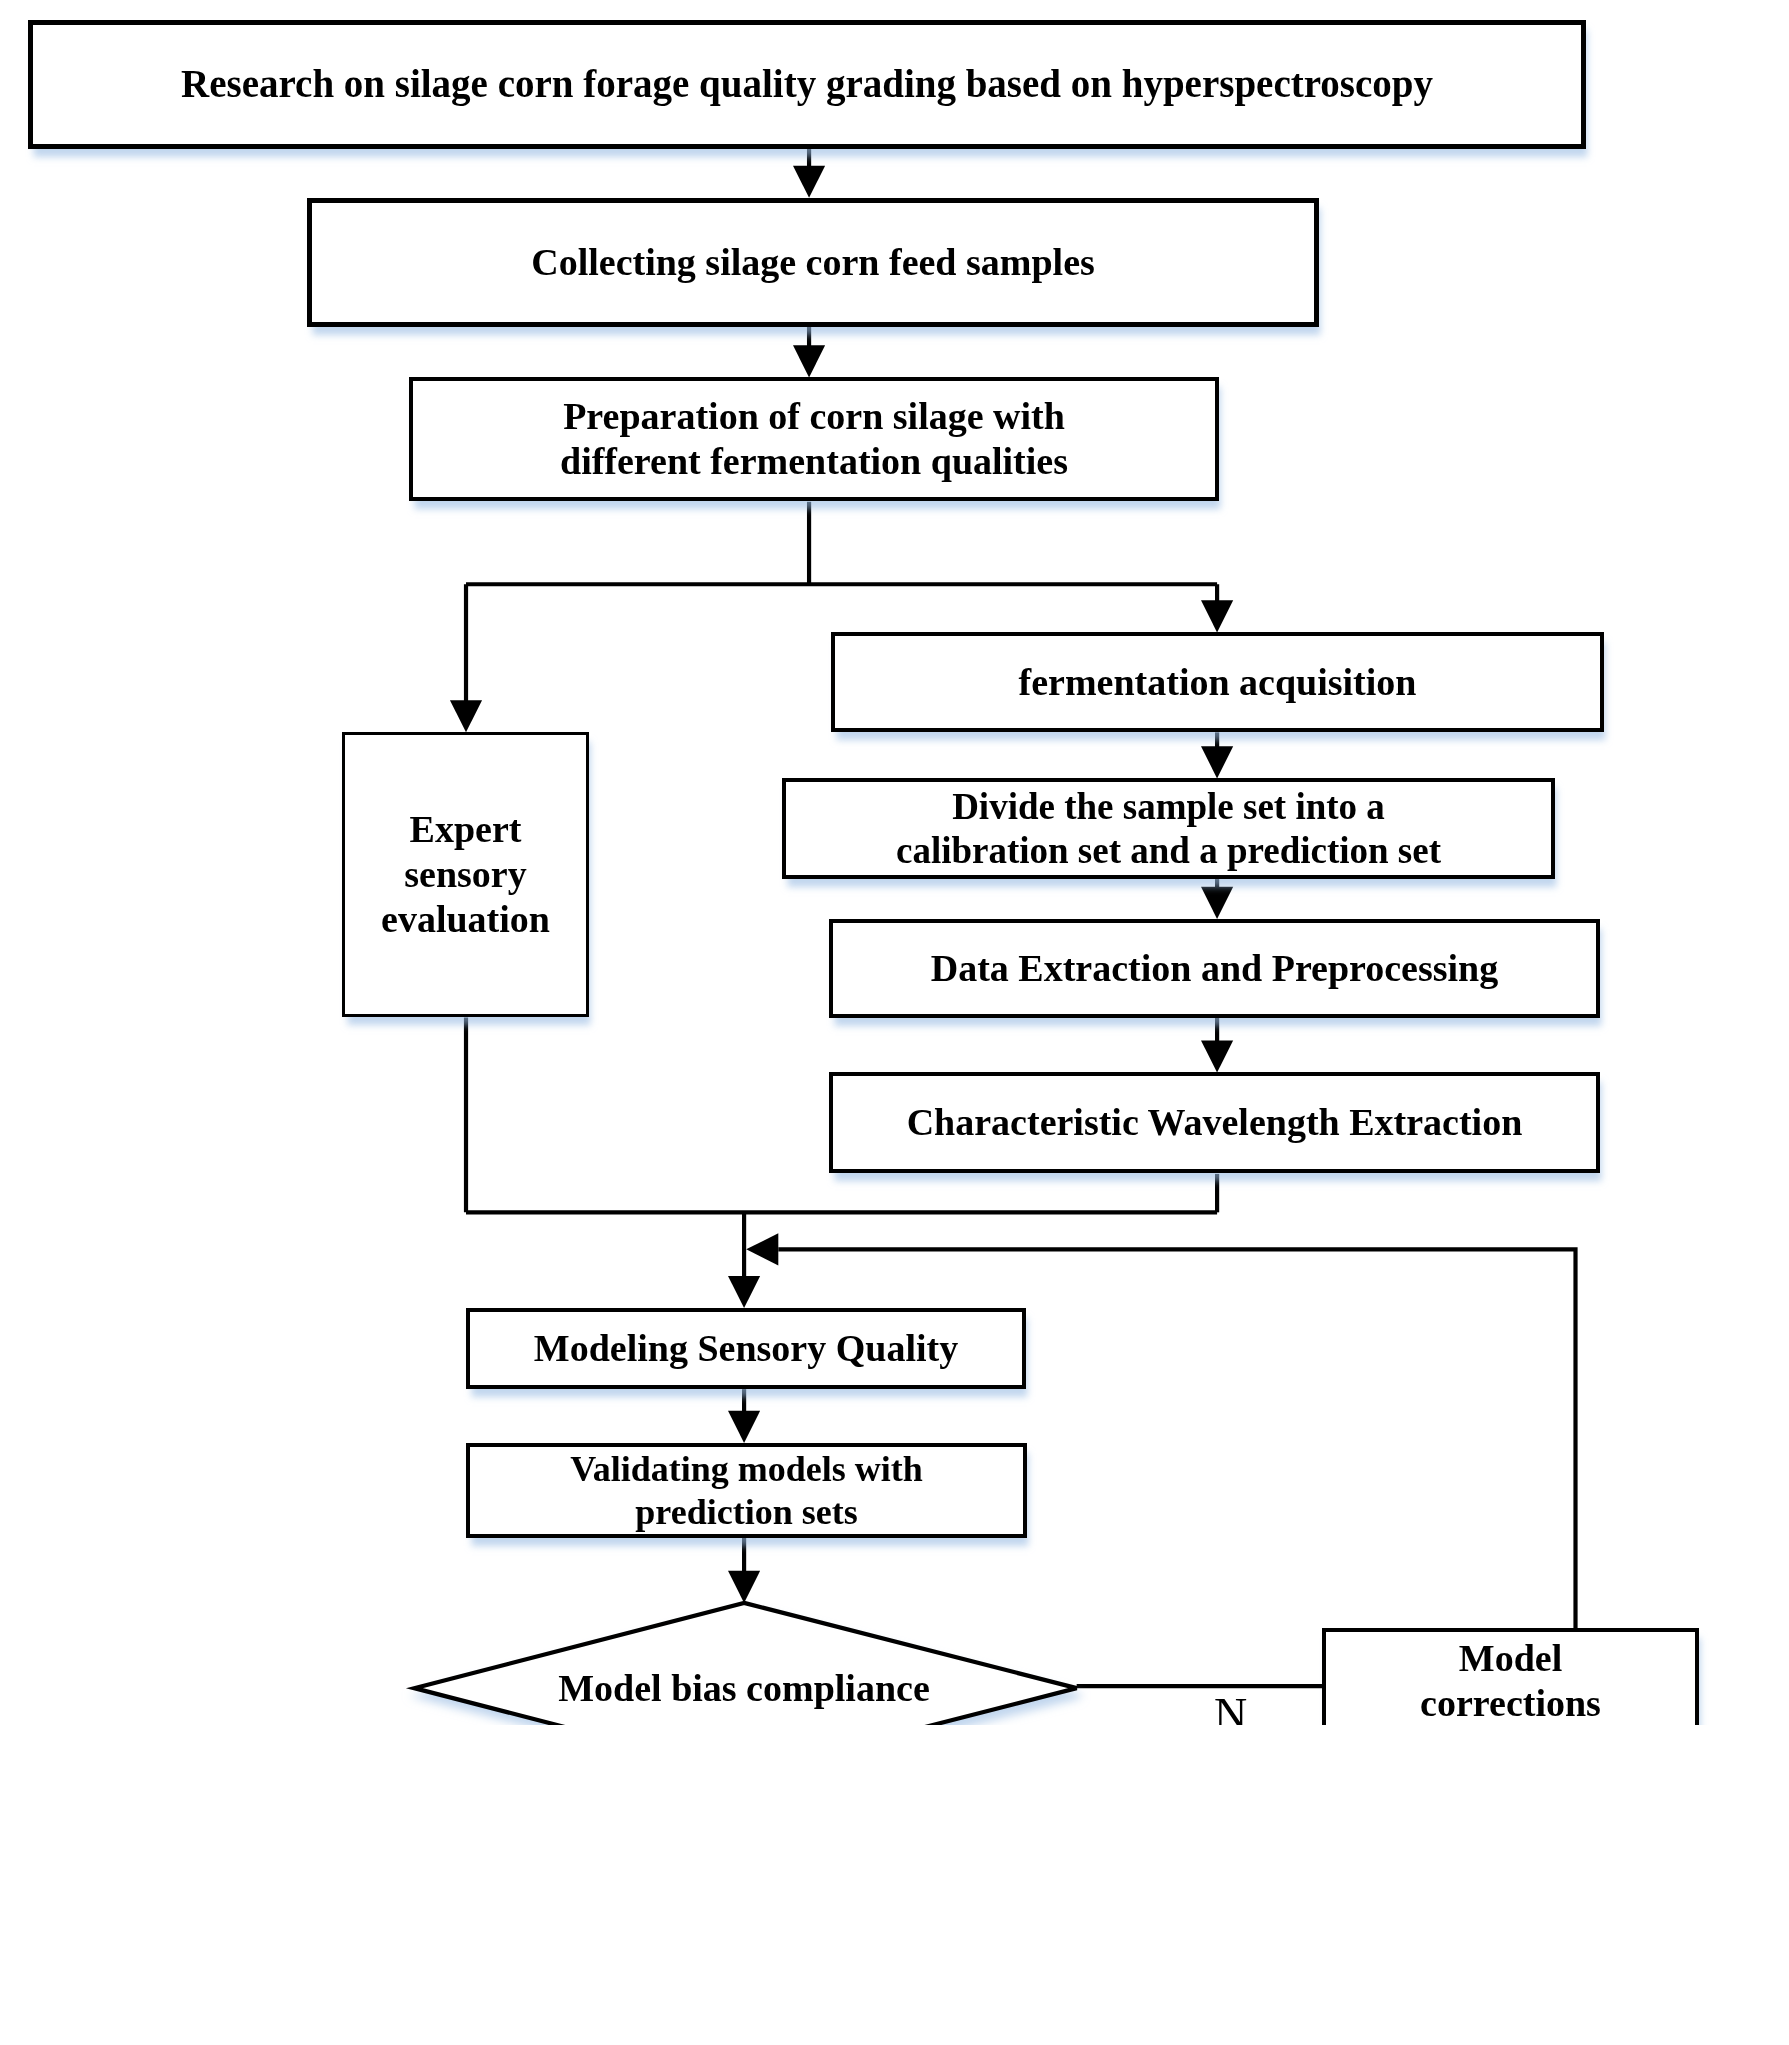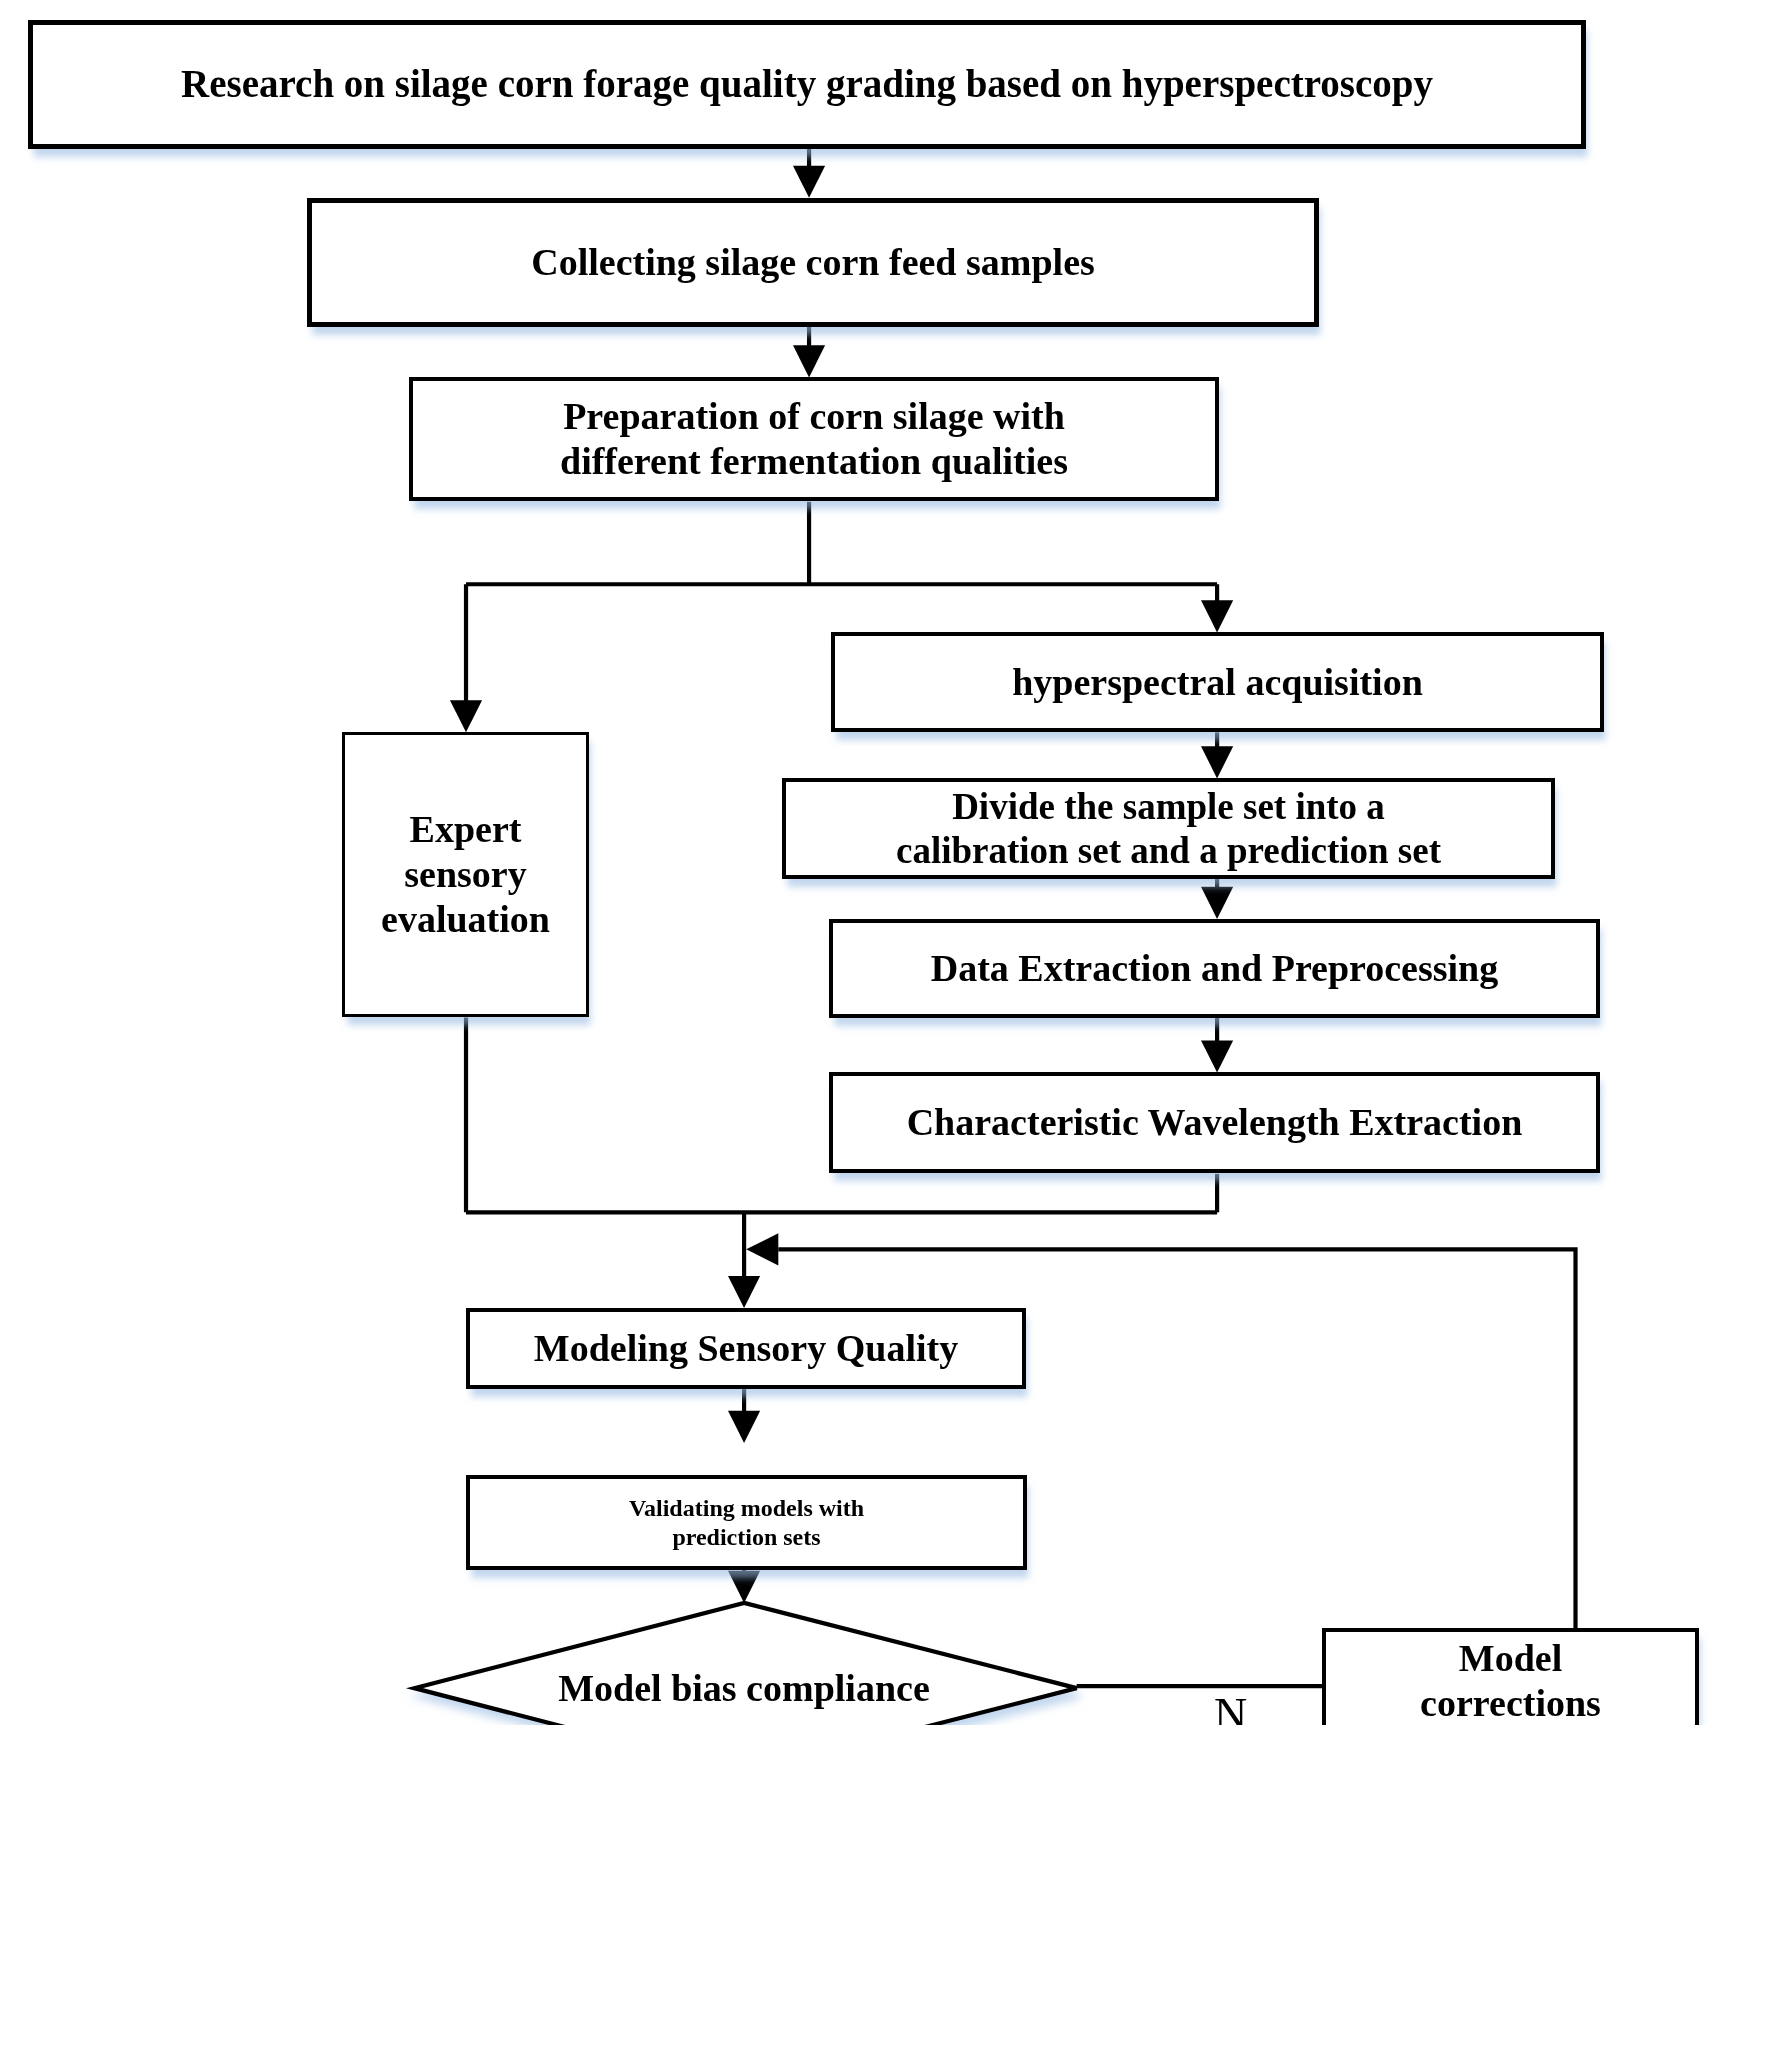--- a/index.html
+++ b/index.html
@@ -77,21 +77,21 @@
   
   #n-title       { left: 28px;   top: 19.6px;   width: 1558px; height: 129px; font-size: 39px; border-width: 5.6px; }
   #n-collect     { left: 307px;  top: 198px;  width: 1012px; height: 129px; font-size: 38px; border-width: 5.6px; }
   #n-prep        { left: 409px;  top: 377px;  width: 810px; height: 124px; font-size: 38px; border-width: 4.9px; }
   #n-expert      { left: 342px;  top: 732px; width: 247px;  height: 285px; font-size: 38px; border-width: 3.5px; }
   #n-hyper       { left: 831px; top: 632px;  width: 773px; height: 100px; font-size: 38px; border-width: 4.9px; }
   #n-divide      { left: 782px; top: 778px; width: 773px; height: 101px; font-size: 37px; border-width: 4.9px; }
   #n-data        { left: 829px; top: 919px; width: 771px; height: 99px; font-size: 38px; border-width: 4.9px; }
   #n-wavelength  { left: 829px; top: 1072px; width: 771px; height: 101px; font-size: 38px; border-width: 4.9px; }
   #n-modeling    { left: 466px;  top: 1308px; width: 560px;  height: 81px; font-size: 38px; border-width: 4.2px; }
-  #n-validating  { left: 466px;  top: 1443px; width: 561px;  height: 95px; font-size: 24px; border-width: 4.9px; margin-top: 32px; }
+  #n-validating  { left: 466px;  top: 1443px; width: 561px;  height: 95px; font-size: 36px; border-width: 4.9px; }
   #n-corrections { left: 1322px; top: 1628px; width: 377px;  height: 106px; font-size: 38px; border-width: 4.2px; }
   #n-output      { left: 556px;  top: 1915px; width: 374px;  height: 82px; font-size: 40px; border-width: 3.5px; border-radius: 26px; }
   #n-decision    { left: 454px;  top: 1643px; width: 580px;  height: 89px; font-size: 38px; }
   #lbl-n         { left: 1214px; top: 1692px; }
   #lbl-y         { left: 781px; top: 1822px; }
 </style>
 </head>
 <body>
 
 <div class="canvas">
@@ -190,21 +190,21 @@
 different fermentation qualities</span>
   </div>
 
   <div class="node" id="n-expert">
     <span class="label">Expert
 sensory
 evaluation</span>
   </div>
 
   <div class="node" id="n-hyper">
-    <span class="label">hyperspectral acquisition</span>
+    <span class="label">fermentation acquisition</span>
   </div>
 
   <div class="node" id="n-divide">
     <span class="label">Divide the sample set into a
 calibration set and a prediction set</span>
   </div>
 
   <div class="node" id="n-data">
     <span class="label">Data Extraction and Preprocessing</span>
   </div>

